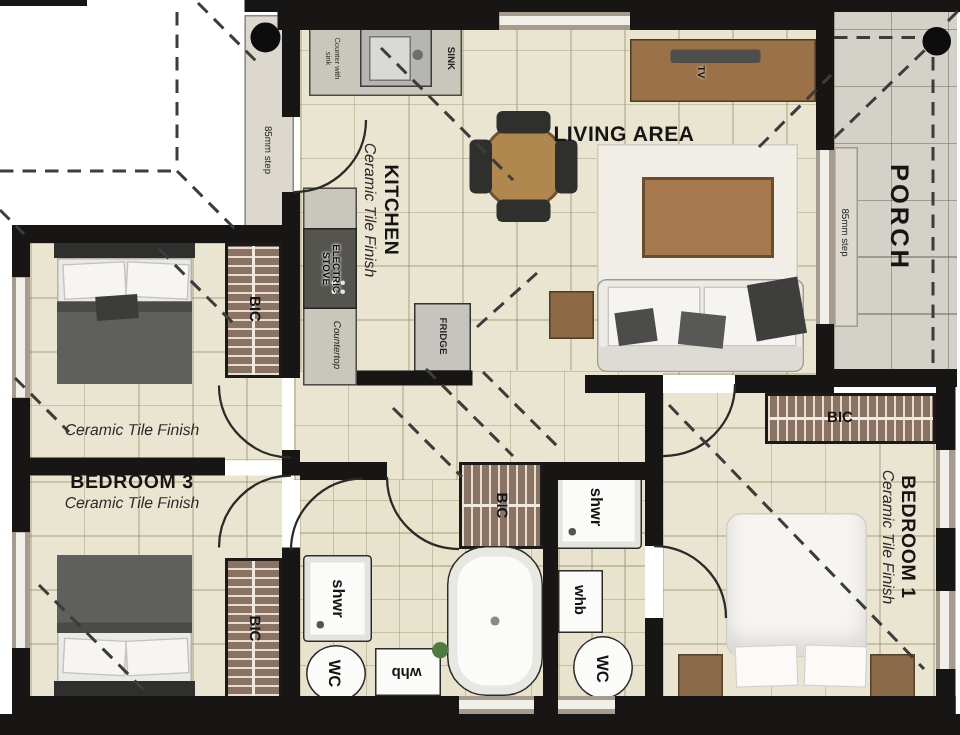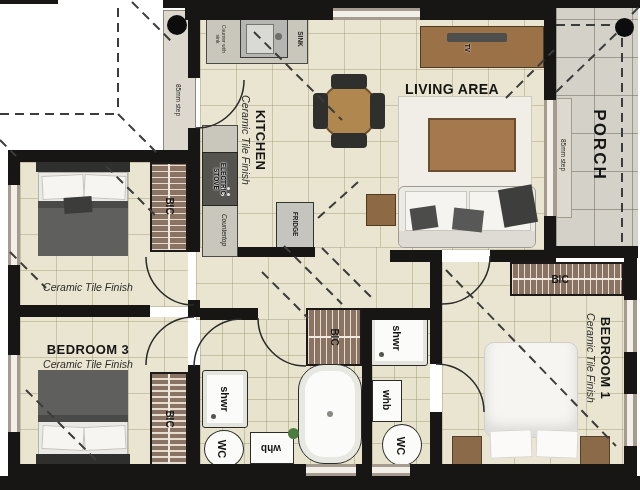--- a/index.html
+++ b/index.html
@@ -207,32 +207,32 @@
       <path d="M556,25 H610"></path>
         <path d="M622,38 V248"></path>
       <path d="M632,14 L640,6"></path>
     </g>
   </svg>
 
   <div class="ctr r90" style="left:254px;top:140px;">
     <span class="room-name">KITCHEN</span>
     <span class="finish">Ceramic Tile Finish</span>
   </div>
-  <div class="ctr" style="left:452px;top:89px;">
+  <div class="ctr" style="left:416px;top:89px;">
     <span class="room-name" style="font-size:14px;">LIVING AREA</span>
   </div>
   <div class="ctr r90 porch-t" style="left:599px;top:145px;">PORCH</div>
   <div class="ctr r90" style="left:599px;top:358px;">
     <span class="room-name">BEDROOM 1</span>
     <span class="finish">Ceramic Tile Finish</span>
   </div>
   <div class="ctr" style="left:88px;top:287px;">
     <span class="finish">Ceramic Tile Finish</span>
   </div>
-  <div class="ctr" style="left:88px;top:356px;text-align:center;">
+  <div class="ctr" style="left:88px;top:328px;text-align:center;">
     <span class="room-name">BEDROOM 3</span>
     <span class="finish">Ceramic Tile Finish</span>
   </div>
 
   <div class="ctr r90 fix-s" style="left:169px;top:206px;">BIC</div>
   <div class="ctr r90 fix-s" style="left:169px;top:419px;">BIC</div>
   <div class="ctr r90 fix-s" style="left:334px;top:337px;">BIC</div>
   <div class="ctr fix-s" style="left:560px;top:279px;">BIC</div>
 
   <div class="ctr r90 fix" style="left:225px;top:399px;">shwr</div>

